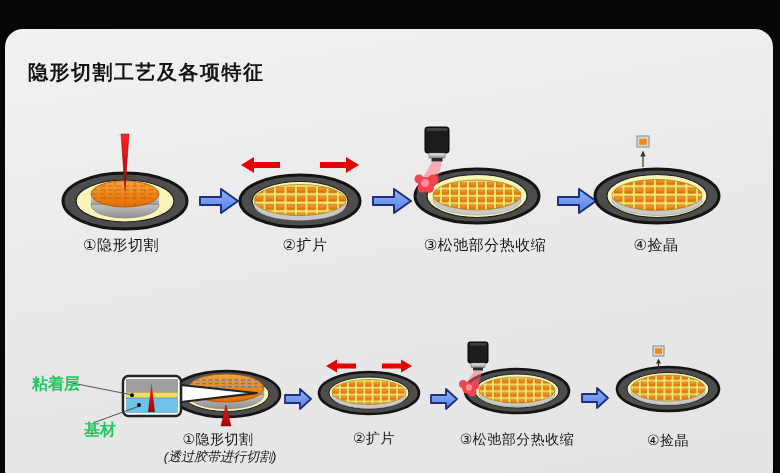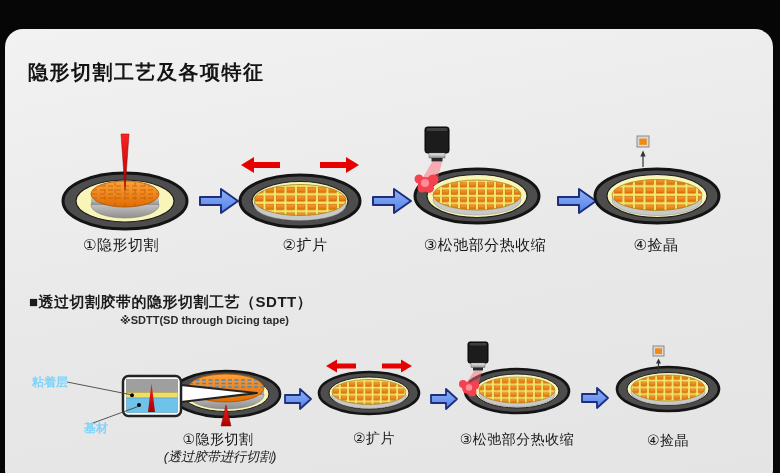--- a/index.html
+++ b/index.html
@@ -8,21 +8,21 @@
   .card{position:absolute;left:5px;top:5px;width:768px;height:459px;border-radius:18px;
         background:linear-gradient(170deg,#f2f2f2 0%,#e8e8e8 55%,#e4e4e4 100%);}
   .title{position:absolute;left:28px;top:22px;font-size:20px;font-weight:bold;
          letter-spacing:1.5px;color:#141414;}
   .sec-heading{position:absolute;font-size:15px;font-weight:bold;color:#1c1c1c;letter-spacing:0.5px;}
   .note{position:absolute;font-size:11px;font-weight:bold;color:#2a2a2a;}
   .step-label{position:absolute;transform:translateX(-50%);font-size:15px;color:#161616;
               white-space:nowrap;text-align:left;letter-spacing:0.5px;}
   .step-label.small{font-size:14px;}
   .sub-label{position:absolute;transform:translateX(-50%);font-size:13px;color:#161616;white-space:nowrap;font-style:italic;}
-  .callout-label{position:absolute;font-size:12px;font-weight:bold;color:#7dd3fc;white-space:nowrap;}
+  .callout-label{position:absolute;font-size:16px;font-weight:bold;color:#22c55e;white-space:nowrap;}
   svg.ill{position:absolute;overflow:visible;}
 </style>
 </head>
 <body>
 
 <div class="stage">
   <div class="card"></div>
 
   <svg width="0" height="0" style="position:absolute" aria-hidden="true">
     <defs>
@@ -57,22 +57,20 @@
       <clipPath id="cW1">
           <ellipse cx="80" cy="70" rx="33" ry="12.5"></ellipse>
         </clipPath>
       <clipPath id="cW5">
           <ellipse cx="201" cy="39" rx="37.5" ry="13.5"></ellipse>
         </clipPath>
     </defs>
   </svg>
 
   <h1 class="title">隐形切割工艺及各项特征</h1>
-  <div class="sec-heading" style="left:29px;top:269px">■透过切割胶带的隐形切割工艺（SDTT）</div>
-  <div class="note" style="left:120px;top:290px">※SDTT(SD through Dicing tape)</div>
 
   <svg class="ill" style="left:45px;top:100px" width="165" height="115">
     <g>
       <ellipse cx="80" cy="77" rx="62" ry="28" fill="#4d4d4d" stroke="#141414" stroke-width="3"></ellipse>
       <ellipse cx="80" cy="77" rx="49" ry="21" fill="#f9f5b8" stroke="#1e1e1e" stroke-width="1.1"></ellipse>
     </g>
     <g>
       <ellipse cx="80" cy="81" rx="34" ry="13" fill="url(#gSilver)" stroke="#7a7a7a" stroke-width="0.6"></ellipse>
       <rect x="46" y="70" width="68" height="11" fill="url(#gSilver)"></rect>
       <ellipse cx="80" cy="70" rx="34" ry="13" fill="url(#gOrange)" stroke="#a85000" stroke-width="0.8"></ellipse>

